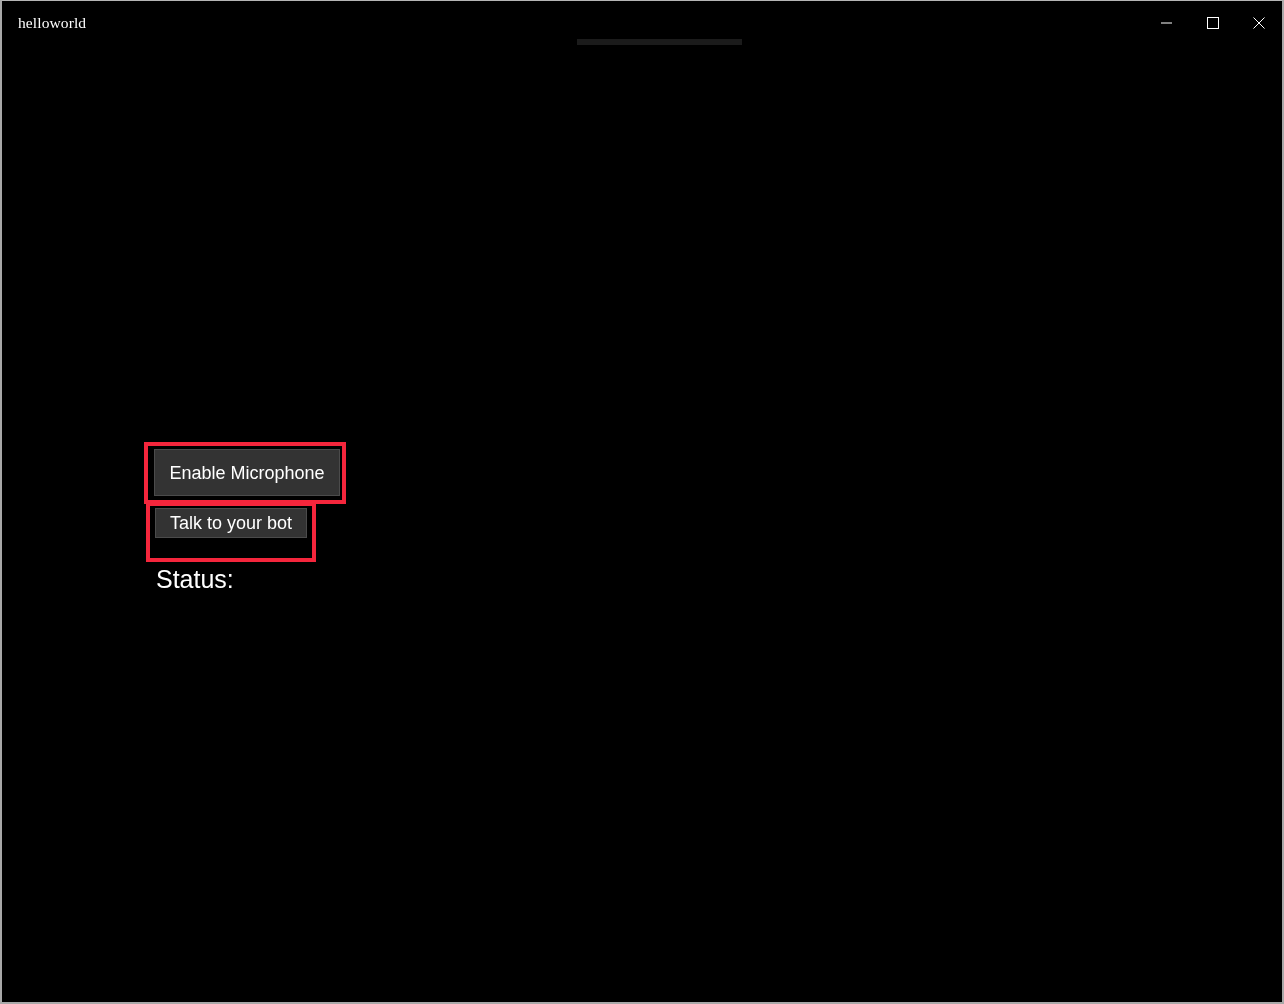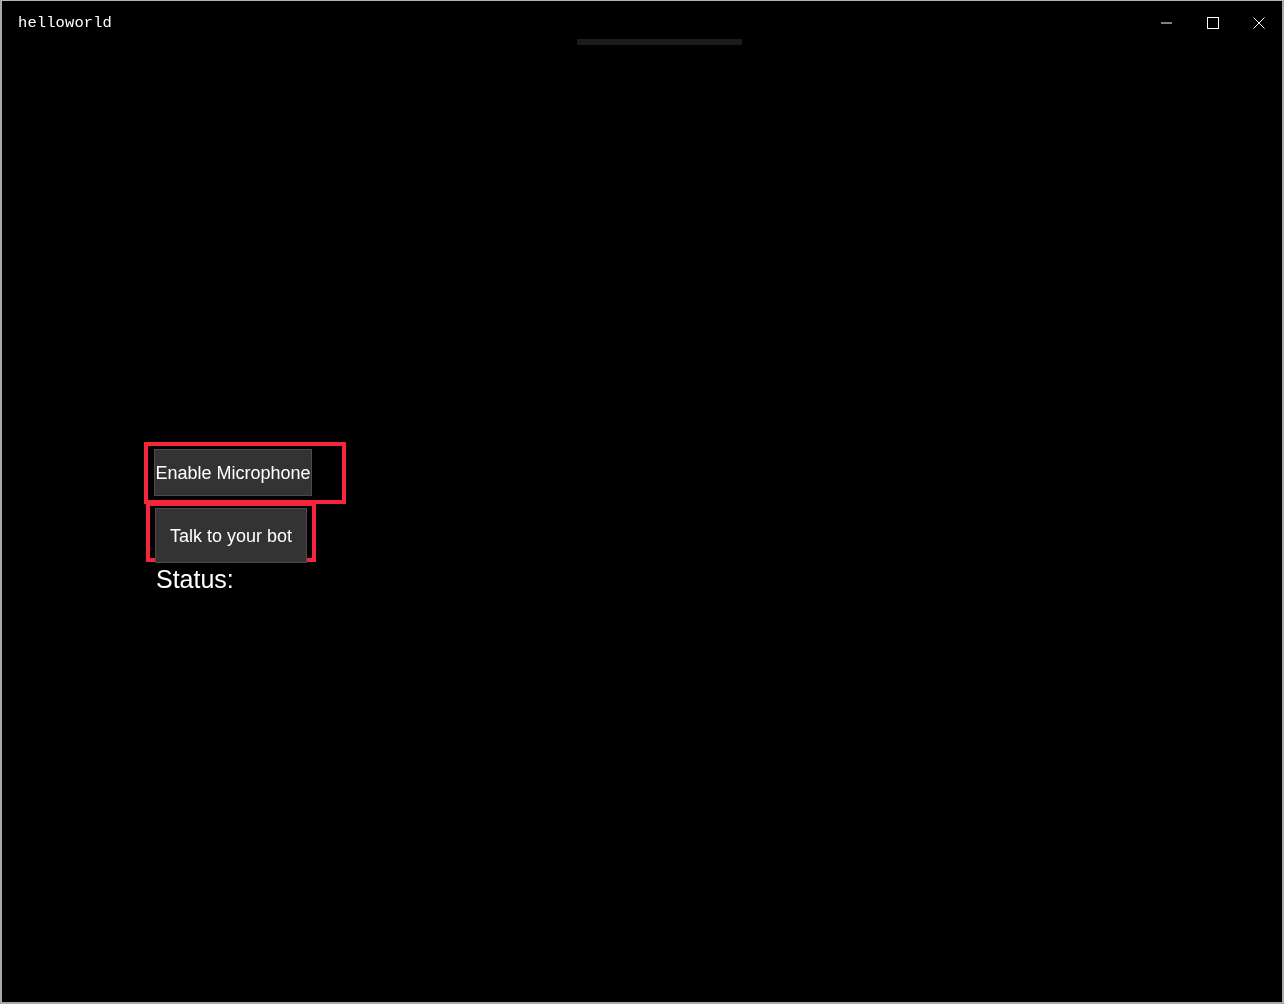--- a/index.html
+++ b/index.html
@@ -33,21 +33,21 @@
     height: 44px;
     background: #000000;
     display: flex;
     align-items: center;
     box-sizing: border-box;
   }
   #window-title {
     margin-left: 16px;
     color: #ffffff;
     font-size: 15.5px;
-    font-family: Liberation Mono, monospace;
+    font-family: Liberation Serif, serif;
     letter-spacing: 0.1px;
     user-select: none;
   }
   #caption-buttons {
     margin-left: auto;
     display: flex;
     height: 44px;
   }
   .caption-btn {
     width: 46px;
@@ -133,22 +133,22 @@
     font-family: "Liberation Sans", sans-serif;
     font-size: 18px;
     text-align: center;
     line-height: 1;
     display: flex;
     align-items: center;
     justify-content: center;
     cursor: default;
     padding: 0;
   }
-  #btn-enable-microphone { left: 152px; top: 404px; width: 158px; height: 47px; }
-  #btn-talk-to-bot       { left: 153px; top: 463px; width: 152px; height: 55px; }
+  #btn-enable-microphone { left: 152px; top: 404px; width: 186px; height: 47px; }
+  #btn-talk-to-bot       { left: 153px; top: 463px; width: 152px; height: 30px; }
 
   #status-label {
     position: absolute;
     left: 154px;
     top: 522px;
     color: #ffffff;
     font-family: Liberation Sans, sans-serif;
     font-size: 25px;
     line-height: 1;
     user-select: none;

